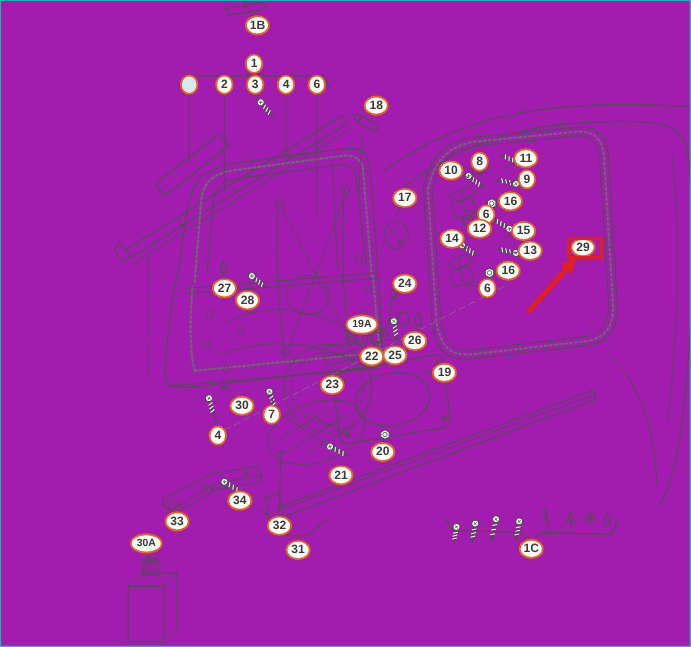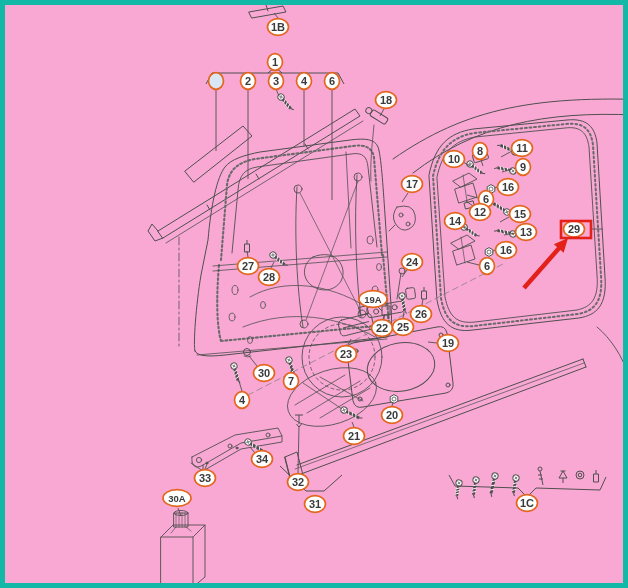--- a/index.html
+++ b/index.html
@@ -1,17 +1,17 @@
 <!DOCTYPE html>
 <html><head>
 <meta charset="utf-8">
 <style>
   html,body{margin:0;padding:0;background:#ffffff;}
-  #stage{position:relative;width:628px;height:588px;background:#f9a8d4;overflow:hidden;
-         font-family:"Liberation Sans",sans-serif;border:5px solid #14b8a6;box-sizing:border-box;padding-left:40px;}
+  #stage{position:relative;width:628px;height:588px;background:#a21caf;overflow:hidden;
+         font-family:"Liberation Sans",sans-serif;border:1px solid #14b8a6;box-sizing:border-box;}
   svg{display:block;}
   text.co{font-family:"Liberation Sans",sans-serif;font-weight:700;}
 </style>
 </head>
 <body>
 
 <div id="stage">
 <svg id="art" width="628" height="588" viewBox="0 0 628 588" xmlns="http://www.w3.org/2000/svg">
 
   <g id="lineart" fill="none" stroke="#4f4f4f" stroke-width="1" stroke-linecap="round" stroke-linejoin="round">

